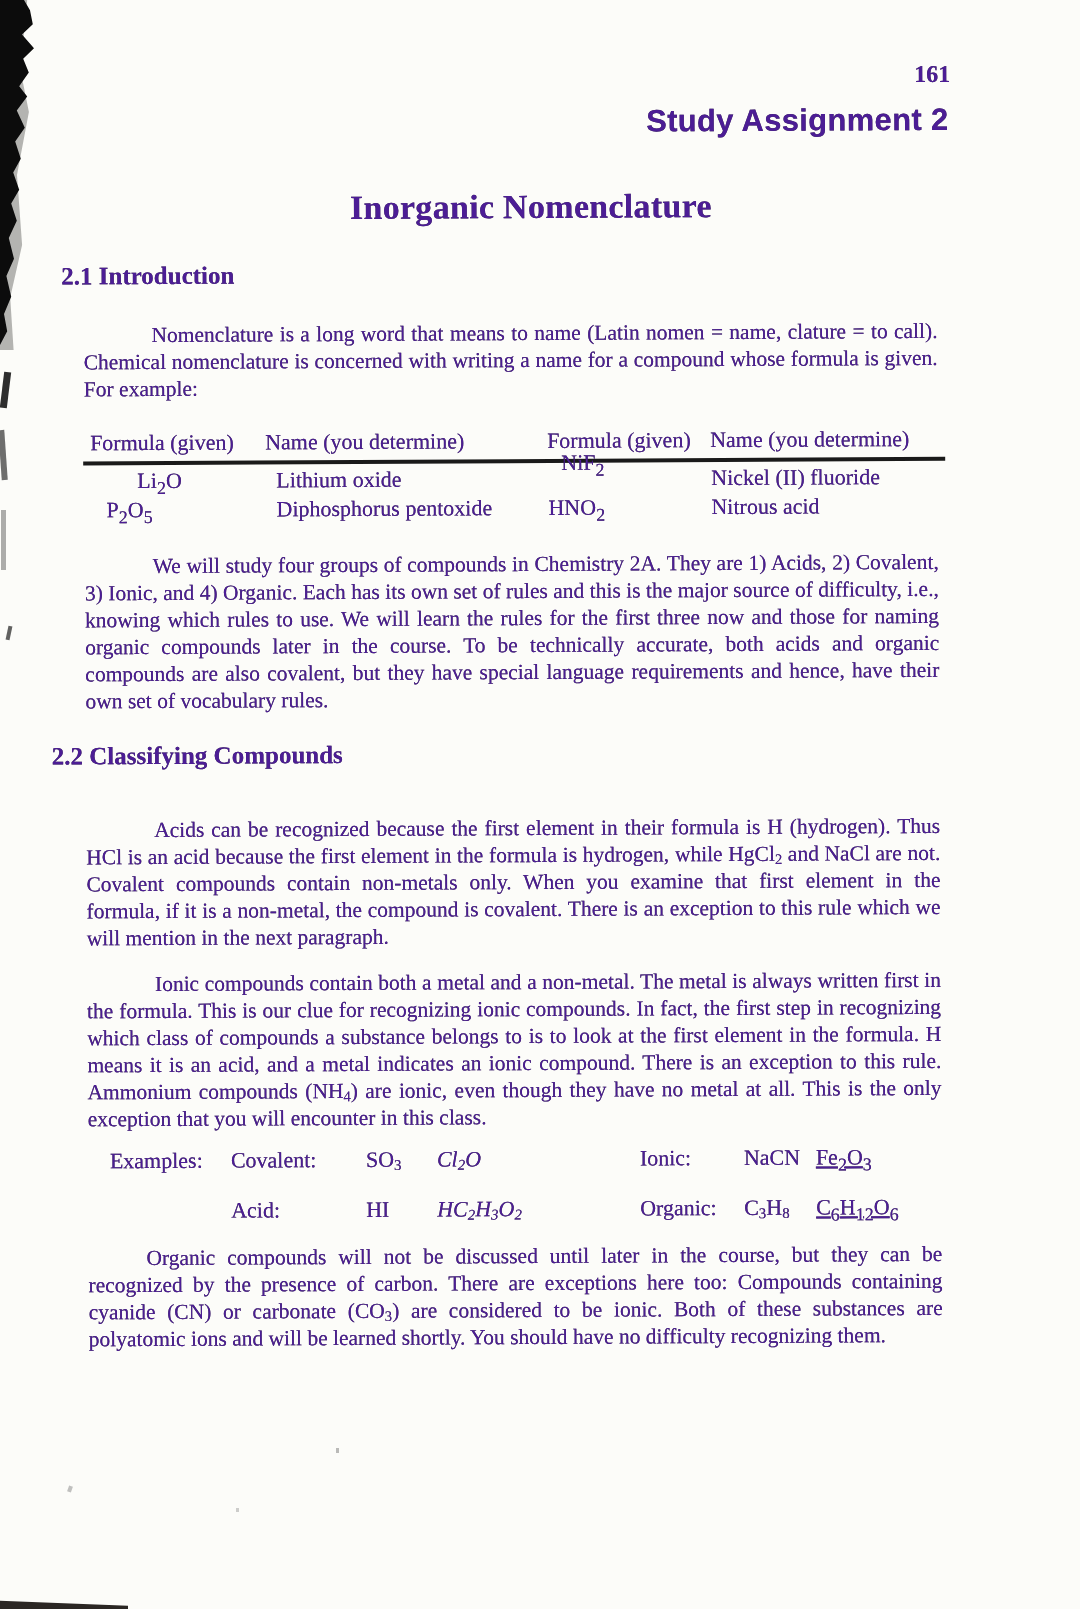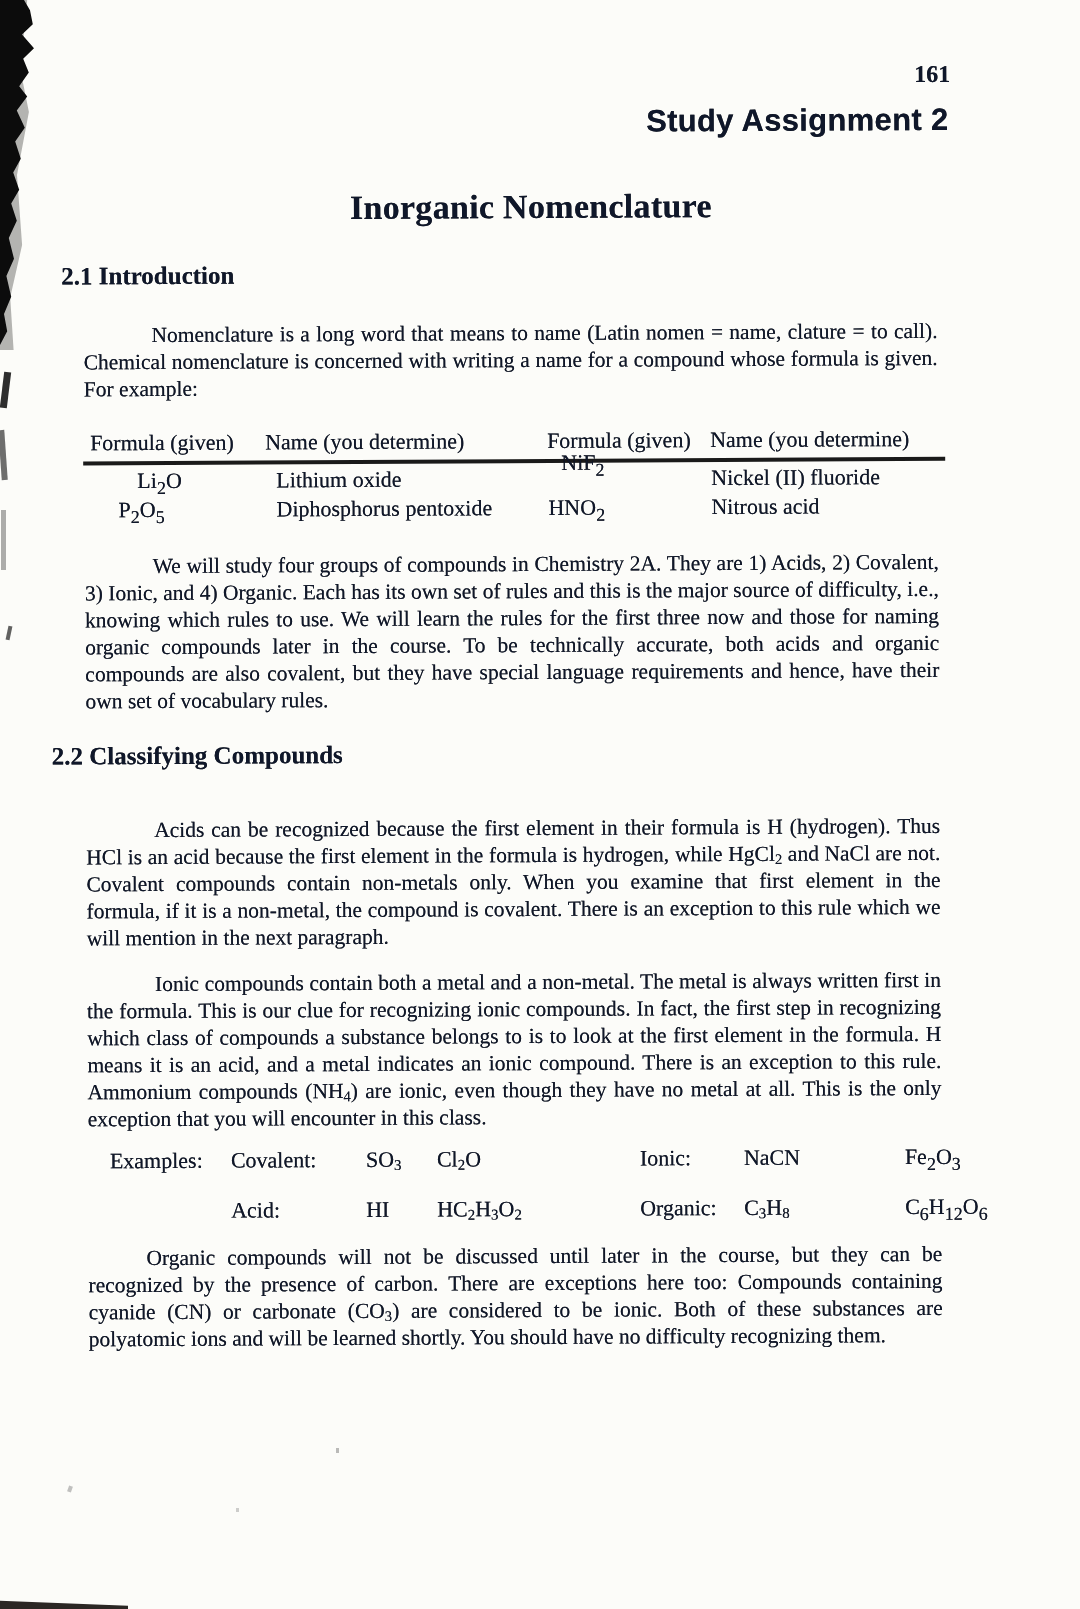--- a/index.html
+++ b/index.html
@@ -1,19 +1,19 @@
 <!DOCTYPE html>
 <html><head>
 <meta charset="utf-8">
 <style>
   html,body { margin:0; padding:0; background:#e8e8e6; }
   .page {
     position:relative; width:1080px; height:1609px;
     background:#fcfcf9; overflow:hidden;
-    font-family:"Liberation Serif", serif; color:#0f172a;
+    font-family:"Liberation Serif", serif; color:#4c1d95;
   }
   .content {
     position:absolute; left:0; top:0; right:0; bottom:0;
     transform:rotate(-0.3deg);
     text-shadow:0 0 0.5px rgba(10,10,10,0.75);
   }
   .abs { position:absolute; }
 
   .page-number { top:63px; right:126px; font-size:24px; font-weight:bold; }
   .assign-header {
@@ -44,36 +44,36 @@
   .ex-table .rule { position:absolute; top:31px; left:0; width:862px; height:3.5px; background:#1a1a1a; }
   .ex-table span { position:absolute; white-space:nowrap; }
   .th1 { left:7px;  top:0; }
   .th2 { left:182px; top:0; }
   .th3 { left:464px; top:0; }
   .th4 { left:627px; top:0; }
   .r1f1 { left:54px;  top:38px; }
   .r1n1 { left:193px; top:38px; }
   .r1f2 { left:478px; top:22px;text-align:right; }
   .r1n2 { left:628px; top:38px; }
-  .r2f1 { left:35px;  top:67px;text-align:center; }
+  .r2f1 { left:23px;  top:67px;text-align:center; }
   .r2n1 { left:193px; top:67px; }
   .r2f2 { left:465px; top:67px; }
   .r2n2 { left:628px; top:67px; }
 
   .examples { left:0; width:1080px; font-size:22px; }
   .ex-row1 { top:1146px; }
   .ex-row2 { top:1196px; }
   .examples span { position:absolute; white-space:nowrap; }
   .ex-label { left:108px; }
   .ex-cat1  { left:229px; }
   .ex-v1    { left:364px; }
-  .ex-v2    { left:435px; }
+  .ex-v2    { left:435px;font-style:italic; }
   .ex-cat2  { left:638px;text-align:right; }
   .ex-v3    { left:742px; }
-  .ex-v4    { left:903px; }
+  .ex-v4    { left:814px;text-decoration:underline; }
 
   
   .edge-gray {
     position:absolute; left:0; top:0; width:34px; height:350px;
     background:#8d8d8b; opacity:0.65;
     clip-path:polygon(0 0,80% 0,60% 20%,85% 32%,50% 50%,65% 70%,30% 85%,40% 100%,0 100%);
   }
   .edge-black {
     position:absolute; left:0; top:0; width:40px; height:345px; background:#0c0c0c;
     clip-path:polygon(0 0,60% 0,75% 3%,82% 7%,55% 10%,85% 14%,58% 17%,72% 21%,48% 25%,68% 28%,

